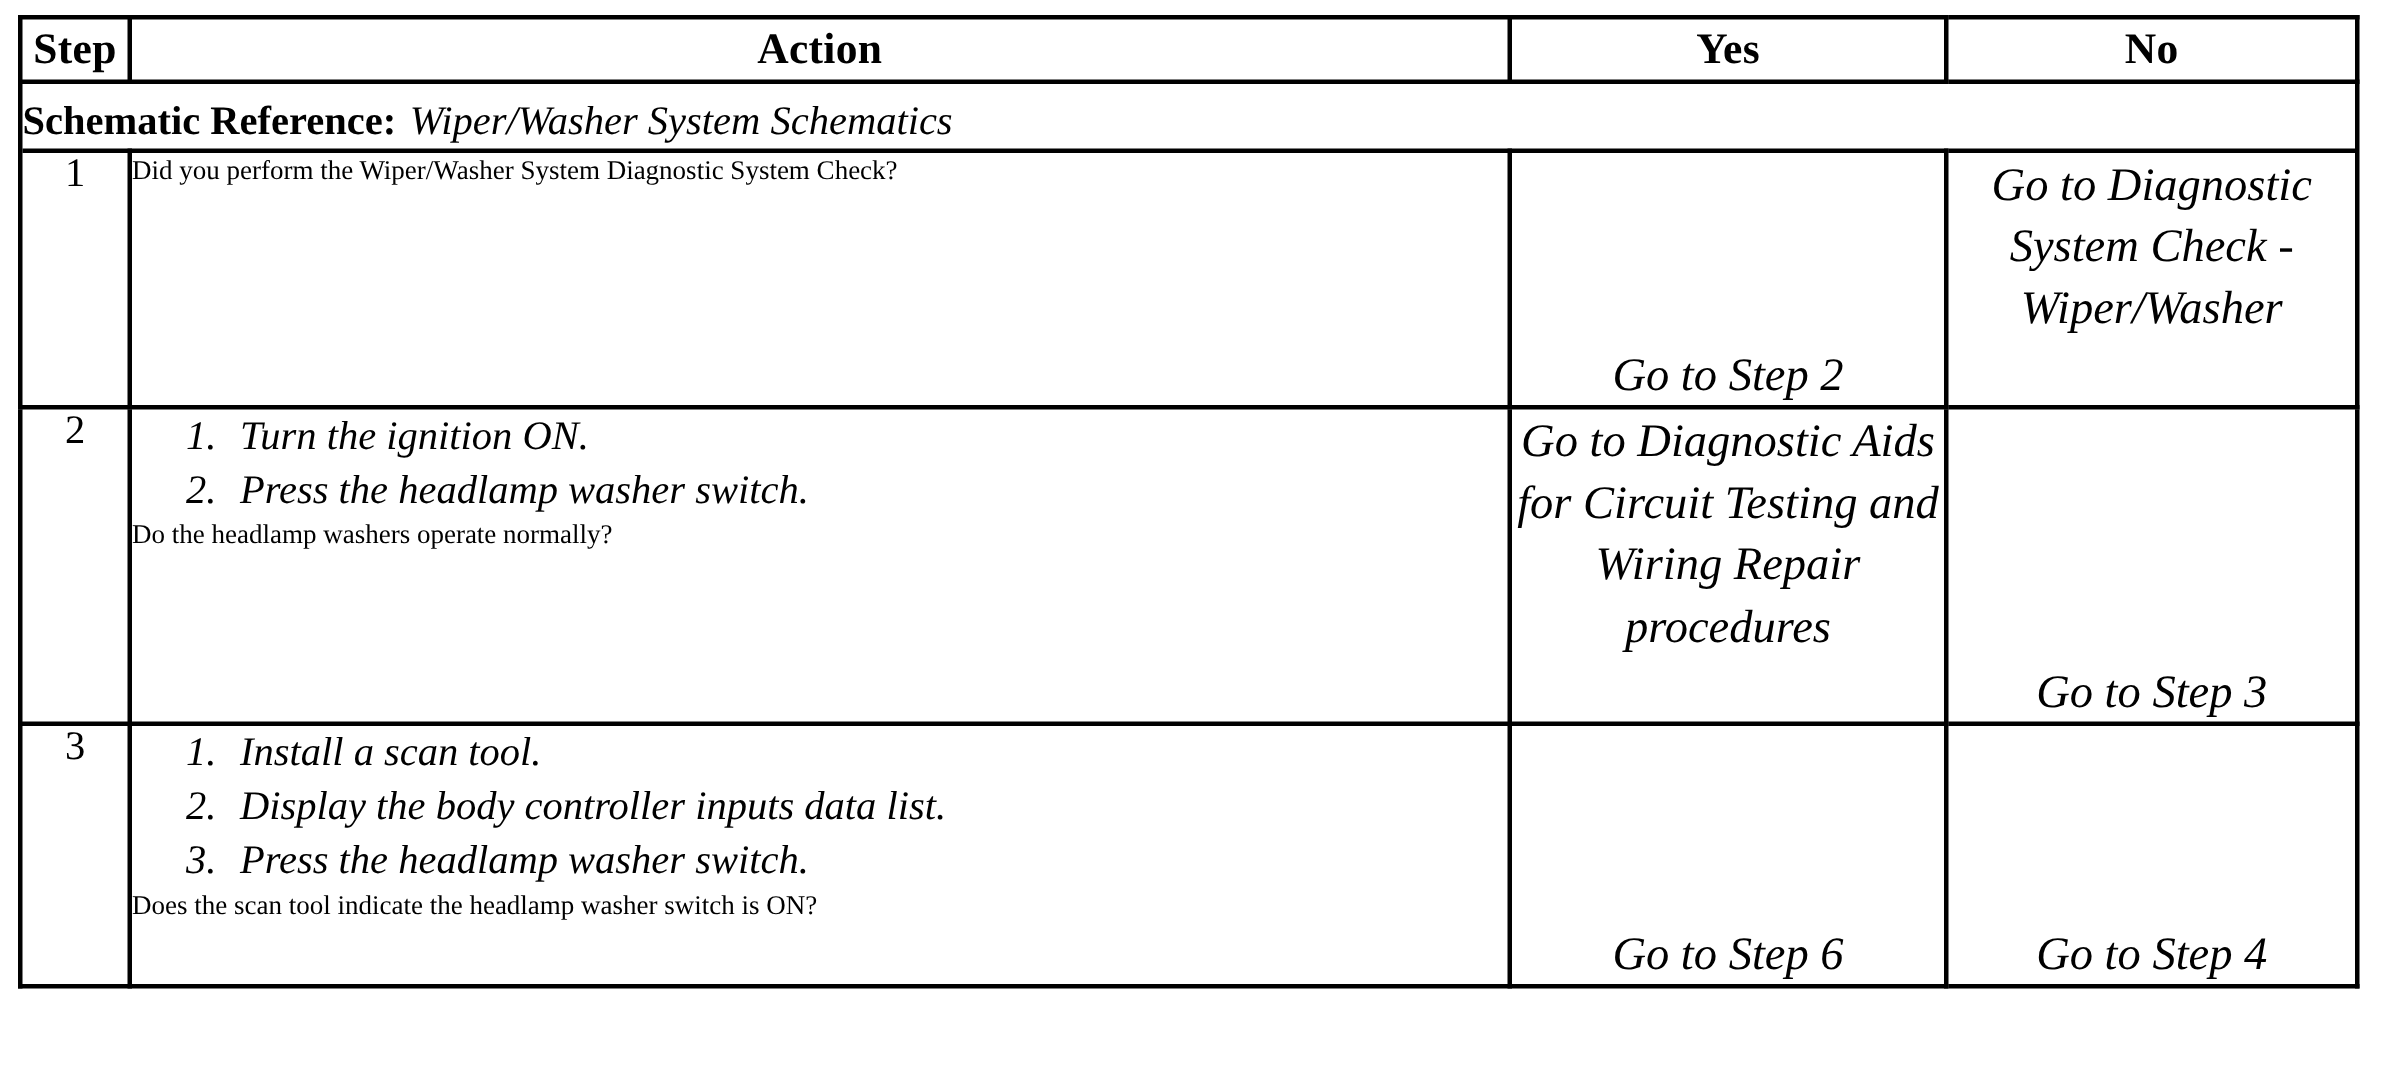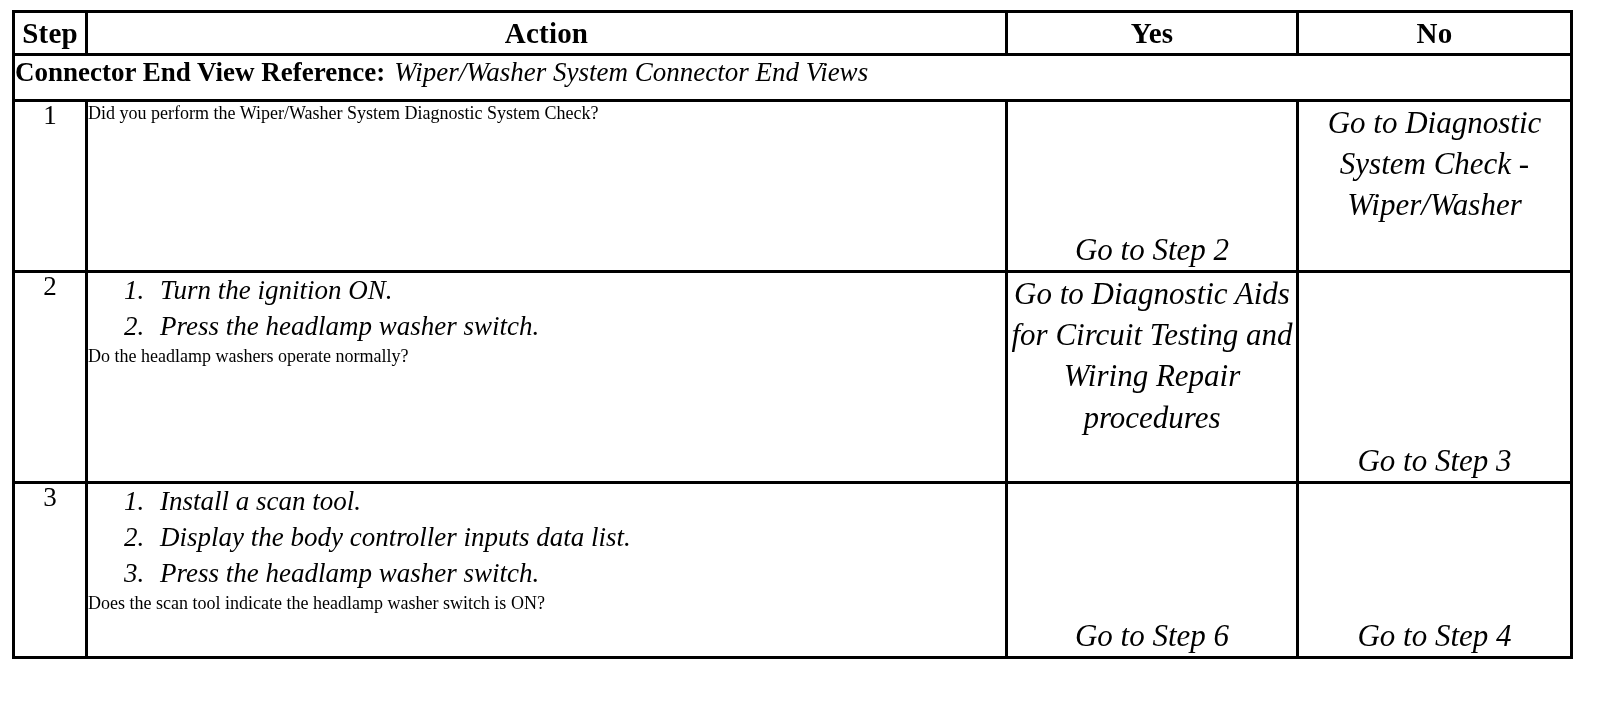--- a/index.html
+++ b/index.html
@@ -153,26 +153,26 @@
       <tr class="header-row">
         <th class="th-step">Step</th>
         <th class="th-action">Action</th>
         <th class="th-yes">Yes</th>
         <th class="th-no">No</th>
       </tr>
     </thead>
 
     <tbody>
 
-
       <tr>
-        <td class="ref-cell ref-bottom" colspan="4">
-          <div class="ref-line"><span class="ref-label">Connector End View Reference:</span><span class="ref-gap"></span><span class="ref-value">Wiper/Washer System Connector End Views</span></div>
-        </td>
-      </tr>
+        <td class="ref-cell ref-top" colspan="4">
+          <div class="ref-line"><span class="ref-label">Schematic Reference:</span><span class="ref-gap"></span><span class="ref-value">Wiper/Washer System Schematics</span></div>
+        </td>
+      </tr>
+
 
       <tr class="row-1">
         <td class="step-cell">1</td>
         <td class="action-cell">
           <div class="action-q">Did you perform the Wiper/Washer System Diagnostic System Check?</div>
         </td>
         <td class="branch-cell align-bottom">
           <span class="branch-text">Go to Step 2</span>
         </td>
         <td class="branch-cell align-top">

